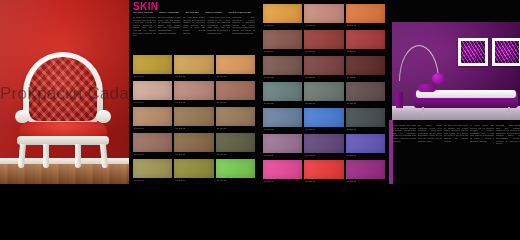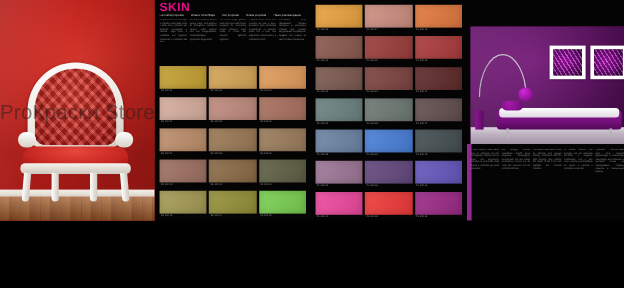--- a/index.html
+++ b/index.html
@@ -275,21 +275,21 @@
       <div class="chair-arm-l"></div>
       <div class="chair-arm-r"></div>
       <div class="chair-seat"></div>
       <div class="chair-apron"></div>
       <div class="leg l1"></div>
       <div class="leg l2"></div>
       <div class="leg l3"></div>
       <div class="leg l4"></div>
     </div>
 
-    <div class="watermark">ProКраски Store</div>
+    <div class="watermark">ProКраски Cada</div>
   </div>
 
   <div class="panel-page page-skin">
     <div class="chart-title">SKIN</div>
 
     <div class="subtitle-row">
       <span>La nostra proposta</span>
       <span>Unsere Vorschläge</span>
       <span>Our proposal</span>
       <span>Nossa proposta</span>

